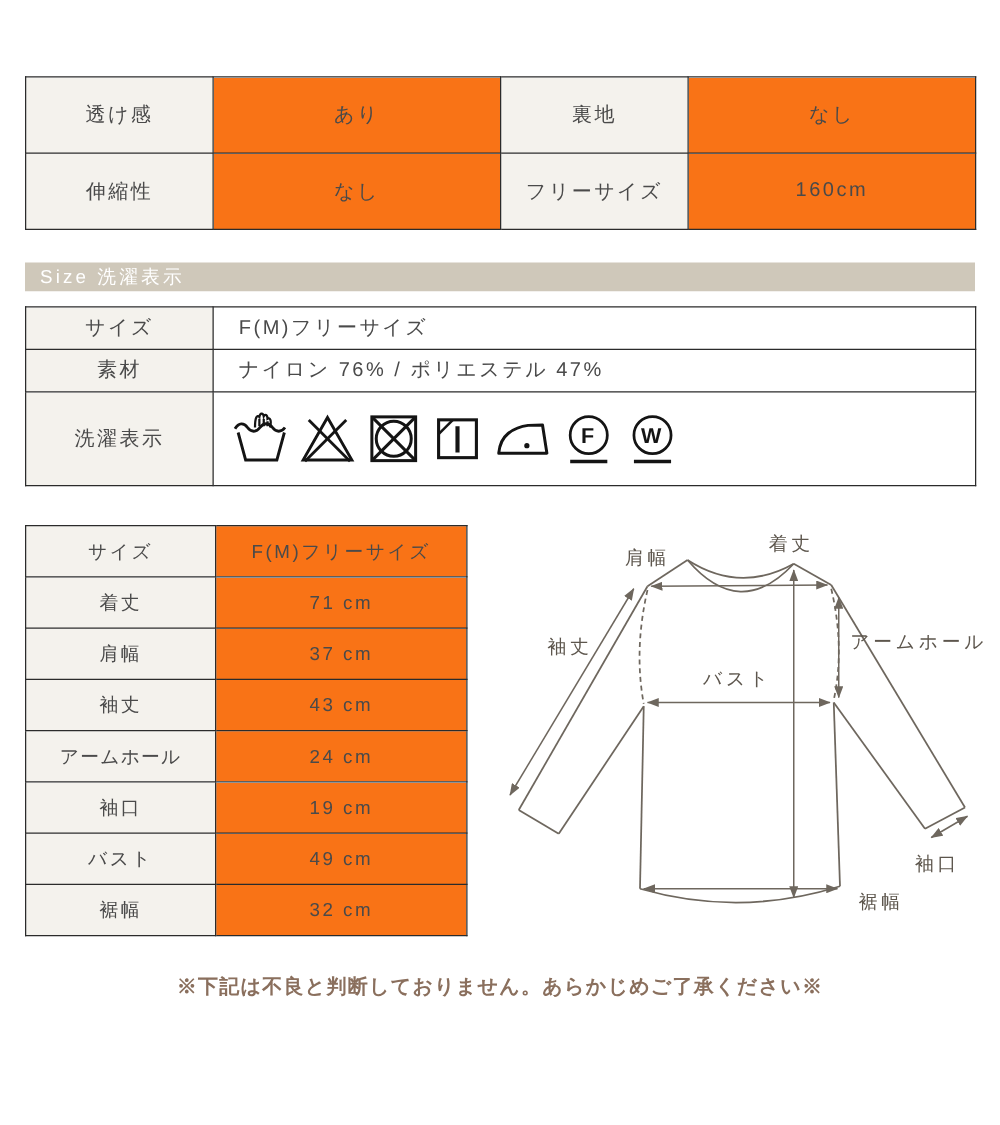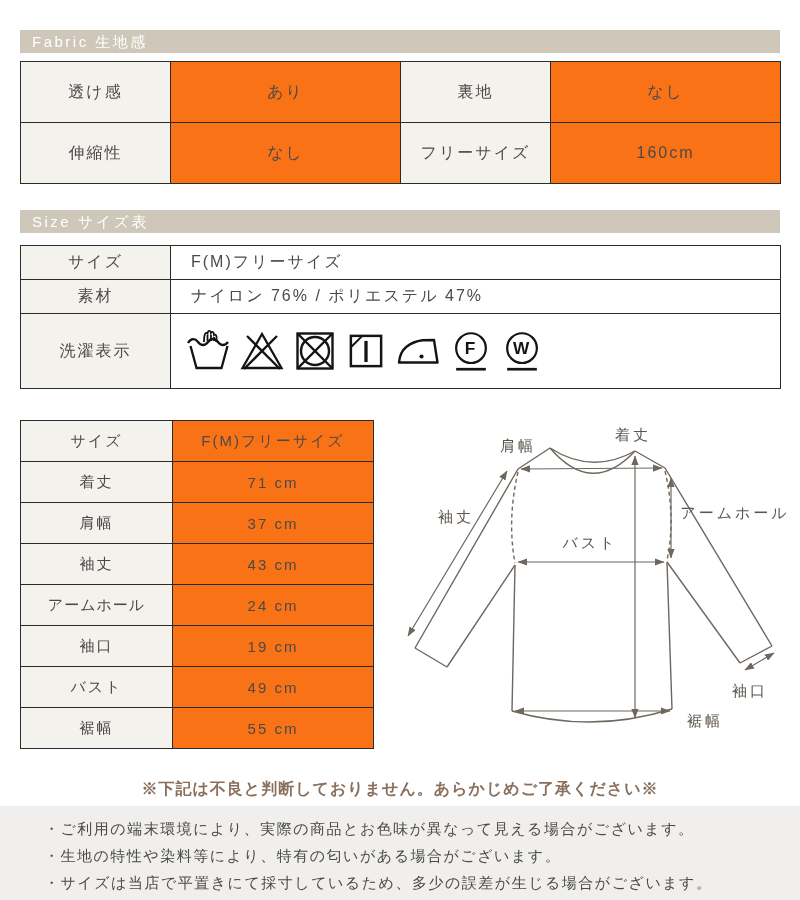--- a/index.html
+++ b/index.html
@@ -45,23 +45,20 @@
   }
   .notes-box .note-line{
     margin-left:44px;font-size:15px;color:#4a4a4a;letter-spacing:1.5px;line-height:27px;
   }
 </style>
 </head>
 <body>
 
 <div class="page">
 
-  <div class="section-bar" style="top:30px;">
-    <span>Fabric 生地感</span>
-  </div>
 
   <table class="fabric-table">
     <colgroup>
         <col style="width:150px">
         <col style="width:230px">
         <col style="width:150px">
         <col style="width:230px">
       </colgroup>
     <tbody>
         <tr>
@@ -73,21 +70,21 @@
     <tr>
       <td class="hd">伸縮性</td>
       <td class="val">なし</td>
       <td class="hd">フリーサイズ</td>
       <td class="val">160cm</td>
     </tr>
   </tbody>
     </table>
 
   <div class="section-bar" style="top:210px;">
-    <span>Size サイズ表</span>
+    <span>Size 洗濯表示</span>
   </div>
 
   <table class="size-table">
     <colgroup>
         <col style="width:150px">
         <col style="width:610px">
       </colgroup>
     <tbody>
         <tr class="r-small">
       <td class="hd">サイズ</td>
@@ -191,21 +188,21 @@
     <tr>
       <td class="hd">袖口</td>
       <td class="val">19 cm</td>
     </tr>
     <tr>
       <td class="hd">バスト</td>
       <td class="val">49 cm</td>
     </tr>
     <tr>
       <td class="hd">裾幅</td>
-      <td class="val">55 cm</td>
+      <td class="val">32 cm</td>
     </tr>
   </tbody>
     </table>
 
   <svg class="diagram" width="410" height="345" viewBox="0 0 410 345">
     <defs>
       <marker id="arr" viewBox="0 0 8 6" refX="7.5" refY="3" markerWidth="8" markerHeight="6" orient="auto-start-reverse">
         <path d="M0 0 L8 3 L0 6 Z" fill="#6e675e"></path>
       </marker>
     </defs>
@@ -247,19 +244,14 @@
       <text x="128" y="36" text-anchor="middle">肩幅</text>
       <text x="66" y="107" text-anchor="middle">袖丈</text>
       <text x="345" y="103" text-anchor="middle">アームホール</text>
       <text x="200" y="133" text-anchor="middle">バスト</text>
       <text x="360" y="281" text-anchor="middle">袖口</text>
       <text x="315" y="311" text-anchor="middle">裾幅</text>
     </g>
   </svg>
 
   <div class="notes-heading">※下記は不良と判断しておりません。あらかじめご了承ください※</div>
-  <div class="notes-box">
-    <div class="note-line">・ご利用の端末環境により、実際の商品とお色味が異なって見える場合がございます。</div>
-    <div class="note-line">・生地の特性や染料等により、特有の匂いがある場合がございます。</div>
-    <div class="note-line">・サイズは当店で平置きにて採寸しているため、多少の誤差が生じる場合がございます。</div>
-  </div>
 
 </div>
 
 </body></html>

